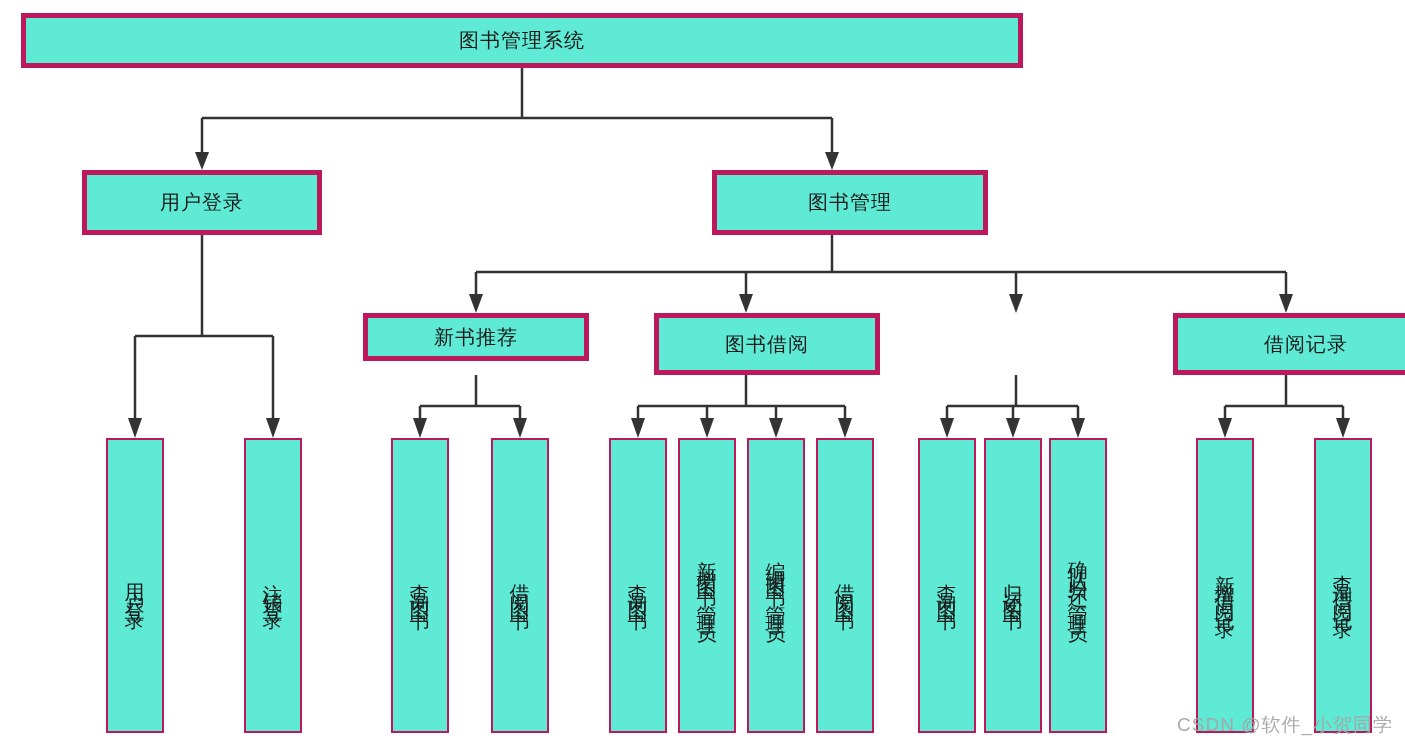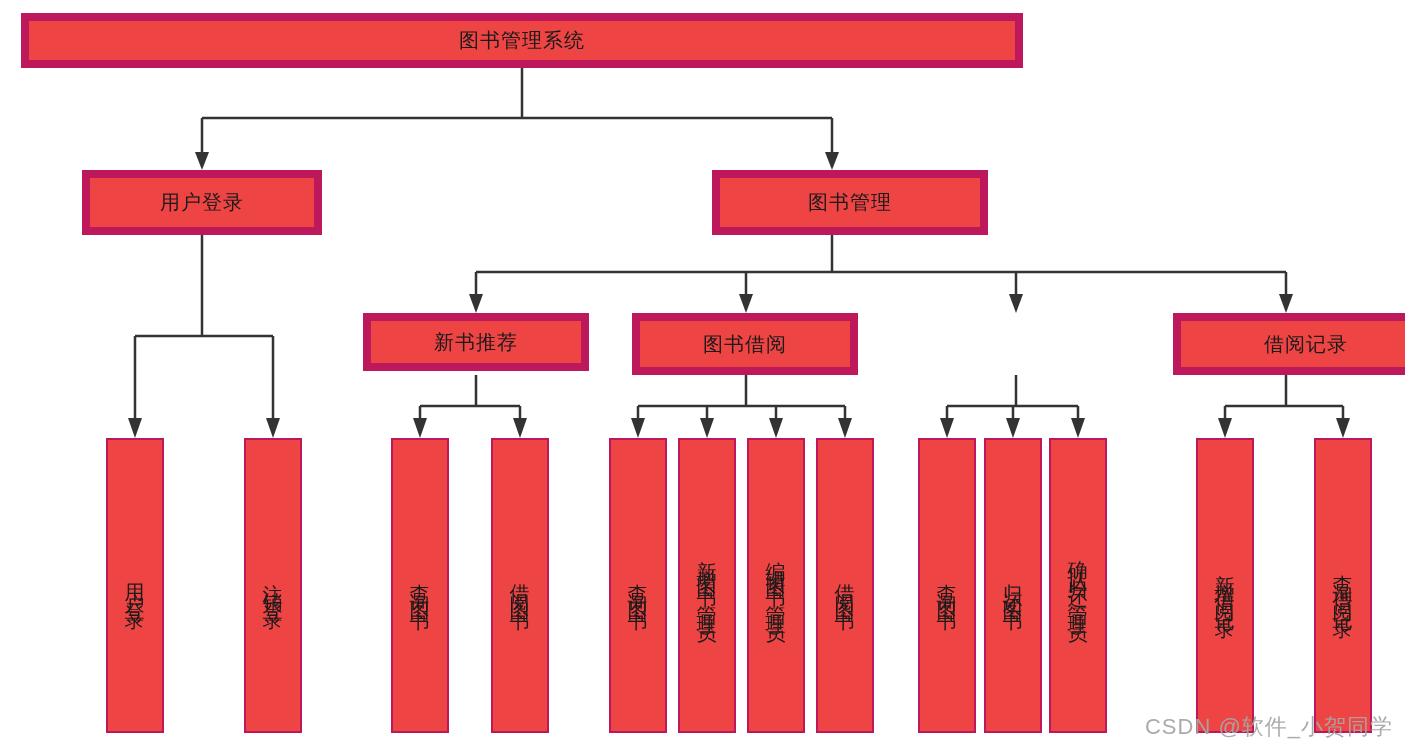--- a/index.html
+++ b/index.html
@@ -19,22 +19,22 @@
     position: absolute;
     left: 0;
     top: 0;
     width: 1405px;
     height: 747px;
     z-index: 1;
   }
   .box {
     position: absolute;
     box-sizing: border-box;
-    background: #ef4444;
-    border: 8px solid #be185d;
+    background: #5eead4;
+    border: 5px solid #be185d;
     color: #1a1a1a;
     display: flex;
     align-items: center;
     justify-content: center;
     z-index: 2;
     font-size: 20px;
     letter-spacing: 1px;
     white-space: nowrap;
   }
   .leaf {
@@ -47,21 +47,21 @@
     letter-spacing: 9px;
     font-size: 20px;
     line-height: 1;
   }
   .watermark {
     position: absolute;
     top: 712px;
     right: 12px;
     z-index: 5;
     color: rgba(165, 165, 165, 0.95);
-    font-size: 22px;
+    font-size: 19px;
     letter-spacing: 1px;
     white-space: nowrap;
   }
   svg line, svg polyline {
     stroke: #333333;
     stroke-width: 2.5;
     fill: none;
   }
   svg polygon {
     fill: #333333;
@@ -147,22 +147,22 @@
       <line x1="1343" y1="406" x2="1343" y2="426"></line>
       <polygon points="1336,418 1350,418 1343,438"></polygon>
     </g>
   </svg>
 
   <div class="box" style="left:21px; top:13px; width:1002px; height:55px;">图书管理系统</div>
 
   <div class="box" style="left:82px; top:170px; width:240px; height:65px;">用户登录</div>
   <div class="box" style="left:712px; top:170px; width:276px; height:65px;">图书管理</div>
 
-  <div class="box" style="left:363px; top:313px; width:226px; height:58px;">新书推荐</div>
-  <div class="box" style="left:632px; top:313px; width:226px; height:62px;">图书借阅</div>
+  <div class="box" style="left:363px; top:313px; width:226px; height:48px;">新书推荐</div>
+  <div class="box" style="left:654px; top:313px; width:226px; height:62px;">图书借阅</div>
   <div class="box" style="left:1173px; top:313px; width:266px; height:62px;">借阅记录</div>
 
   <div class="box leaf" style="left:106px;">用户登录</div>
   <div class="box leaf" style="left:244px;">注销登录</div>
 
   <div class="box leaf" style="left:391px;">查询图书</div>
   <div class="box leaf" style="left:491px;">借阅图书</div>
 
   <div class="box leaf" style="left:609px;">查询图书</div>
   <div class="box leaf" style="left:678px;">新增图书（管理员）</div>

